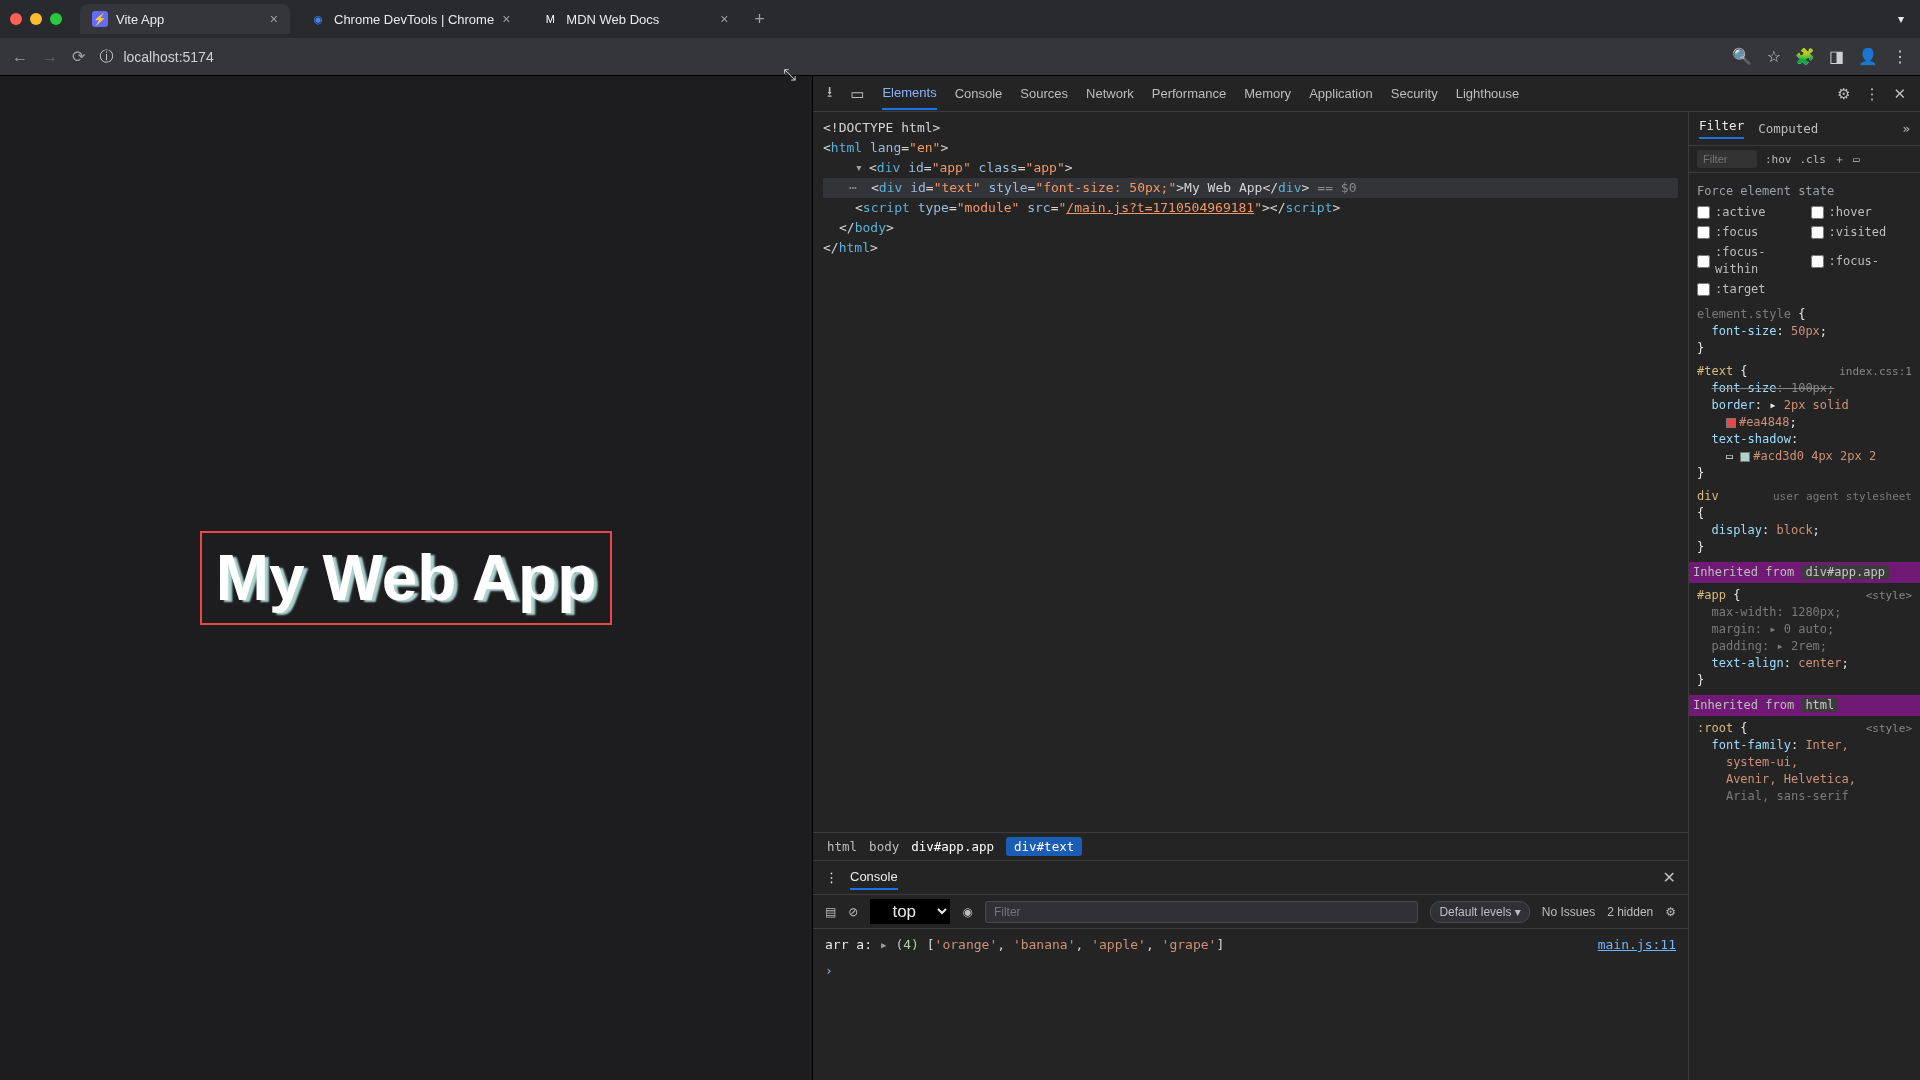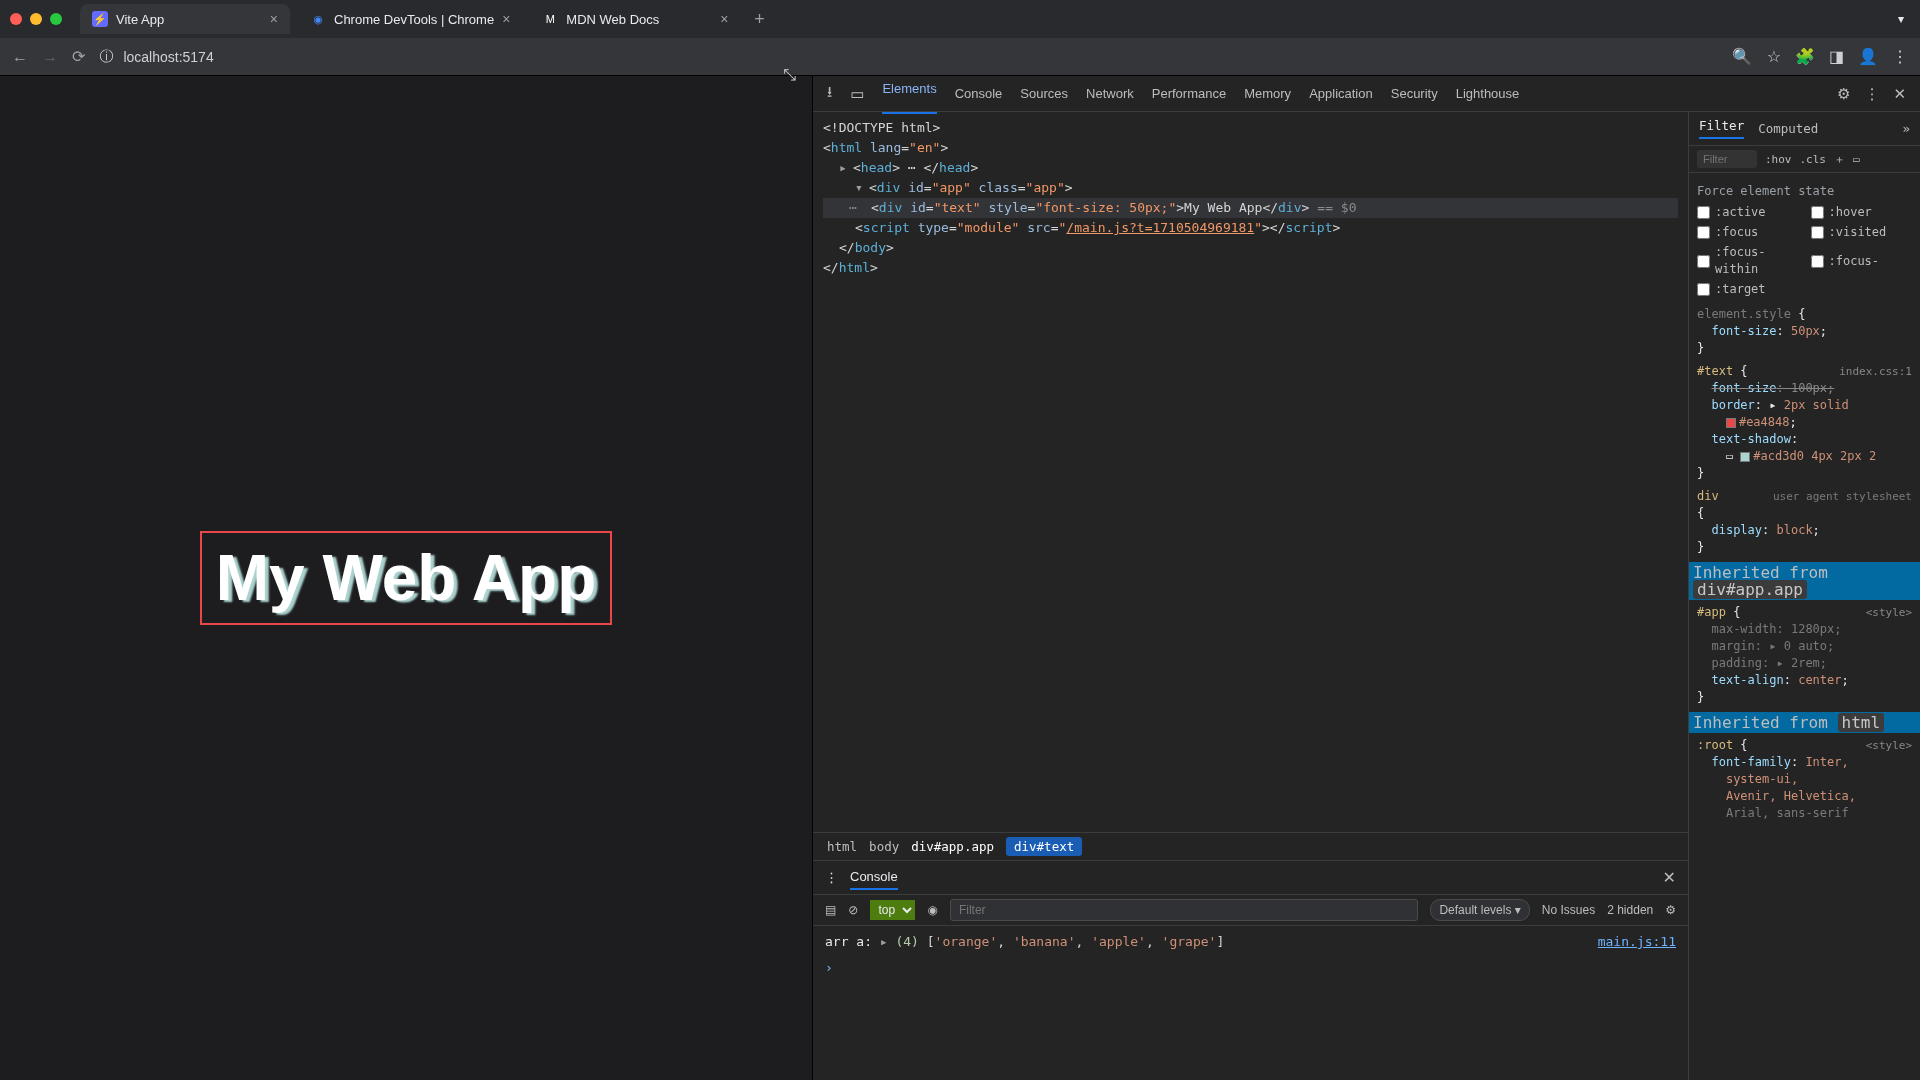--- a/index.html
+++ b/index.html
@@ -57,21 +57,21 @@
 }
 
 
 .devtools{flex:1;display:flex;flex-direction:column;background:#242424;border-left:1px solid #000}
 .dt-tabs{
   display:flex;align-items:center;gap:18px;height:36px;padding:0 14px;
   border-bottom:1px solid #3c3c3c;font-size:13px;color:#bdbdbd;
 }
 .dt-tabs .ic{color:#bdbdbd;font-size:15px}
 .dt-tabs .t{cursor:default}
-.dt-tabs .t.active{color:#8ab4f8;border-bottom:2px solid #1a73e8;padding-bottom:16px;margin-bottom:-8px}
+.dt-tabs .t.active{color:#8ab4f8;border-bottom:2px solid #1a73e8;padding-bottom:8px;margin-bottom:-8px}
 .dt-tabs .right{margin-left:auto;display:flex;gap:14px}
 
 .dt-body{flex:1;display:flex;min-height:0}
 
 
 .dom{
   flex:1; padding:6px 10px; font-size:13px; line-height:20px; overflow:auto;
   color:#d4d4d4;
 }
 .dom .p0{padding-left:0}
@@ -113,30 +113,30 @@
 .chk{display:flex;gap:5px;align-items:center;color:#bdbdbd}
 .chk input{accent-color:#555}
 .sel{color:#d7ba7d}
 .prop{color:#9cdcfe}
 .v{color:#ce9178}
 .strike{text-decoration:line-through;color:#888}
 .link{color:#888;float:right;font-size:11px}
 .swatch{display:inline-block;width:10px;height:10px;border:1px solid #777;vertical-align:middle;margin-right:3px}
 .muted{color:#7a7a7a}
 .rule{margin-bottom:6px}
-.inh{background:#0369a1;color:#bdbdbd;padding:2px 4px;margin:4px -8px;font-size:16px}
+.inh{background:#701a75;color:#bdbdbd;padding:2px 4px;margin:4px -8px;font-size:12px}
 .inh .chip{background:#3b3b3b;padding:0 4px;border-radius:3px;color:#c8c8c8}
 
 
 .drawer{border-top:1px solid #3c3c3c;background:#242424;display:flex;flex-direction:column;height:220px}
 .drawer .hdr{display:flex;align-items:center;gap:12px;padding:4px 12px;border-bottom:1px solid #3c3c3c;font-size:13px}
 .drawer .hdr .t{color:#e8eaed;border-bottom:2px solid #1a73e8;padding:4px 0}
 .drawer .hdr .x{margin-left:auto;color:#bdbdbd;font-size:16px}
 .drawer .tools{display:flex;align-items:center;gap:12px;padding:4px 12px;border-bottom:1px solid #3c3c3c;font-size:12px;color:#bdbdbd}
-.drawer .tools select{background:#4d7c0f;color:#e8eaed;border:none;font-size:12px;padding:2px 4px}
+.drawer .tools select{background:#000000;color:#e8eaed;border:none;font-size:17px;padding:2px 18px}
 .drawer .tools input{flex:1;background:#303134;border:1px solid #4a4a4a;color:#bdbdbd;padding:3px 8px;font-size:12px;border-radius:3px}
 .drawer .tools .lv{background:#303134;border:1px solid #4a4a4a;padding:3px 8px;border-radius:10px}
 .drawer .tools .right{margin-left:auto;display:flex;gap:12px;align-items:center}
 .drawer .log{flex:1;padding:6px 12px;font-size:13px;line-height:20px}
 .drawer .log .src{float:right}
 .c-str{color:#ce9178}.c-num{color:#b5cea8}.c-sym{color:#d4d4d4}
 .prompt{color:#8ab4f8;margin-top:6px}
 </style>
 </head>
 <body>
@@ -212,21 +212,20 @@
         <span class="ic">✕</span>
       </div>
     </div>
 
     <div class="dt-body">
 
       <div style="flex:1;display:flex;flex-direction:column;min-width:0">
         <div class="dom mono">
           <div class="p0"><span class="txt">&lt;!DOCTYPE html&gt;</span></div>
           <div class="p0">&lt;<span class="tag">html</span> <span class="attr">lang</span>=<span class="val">"<span>en</span>"</span>&gt;</div>
-          <div class="p1"><span class="caret">▸</span>&lt;<span class="tag">head</span>&gt; ⋯ &lt;/<span class="tag">head</span>&gt;</div>
           <div class="p2"><span class="caret">▾</span>&lt;<span class="tag">div</span> <span class="attr">id</span>=<span class="val">"<span>app</span>"</span> <span class="attr">class</span>=<span class="val">"<span>app</span>"</span>&gt;</div>
           <div class="p3 sel-line"><span class="dots">⋯</span>&lt;<span class="tag">div</span> <span class="attr">id</span>=<span class="val">"<span>text</span>"</span> <span class="attr">style</span>=<span class="val">"<span>font-size: 50px;</span>"</span>&gt;<span class="txt">My Web App</span>&lt;/<span class="tag">div</span>&gt;<span class="eq0">== $0</span></div>
           <div class="p2">&lt;<span class="tag">script</span> <span class="attr">type</span>=<span class="val">"<span>module</span>"</span> <span class="attr">src</span>=<span class="val">"<span class="uline">/main.js?t=1710504969181</span>"</span>&gt;&lt;/<span class="tag">script</span>&gt;</div>
           <div class="p1">&lt;/<span class="tag">body</span>&gt;</div>
           <div class="p0">&lt;/<span class="tag">html</span>&gt;</div>
         </div>
         <div class="crumbs mono">
           <span class="c">html</span>
           <span class="c">body</span>
           <span class="c active">div#app.app</span>

